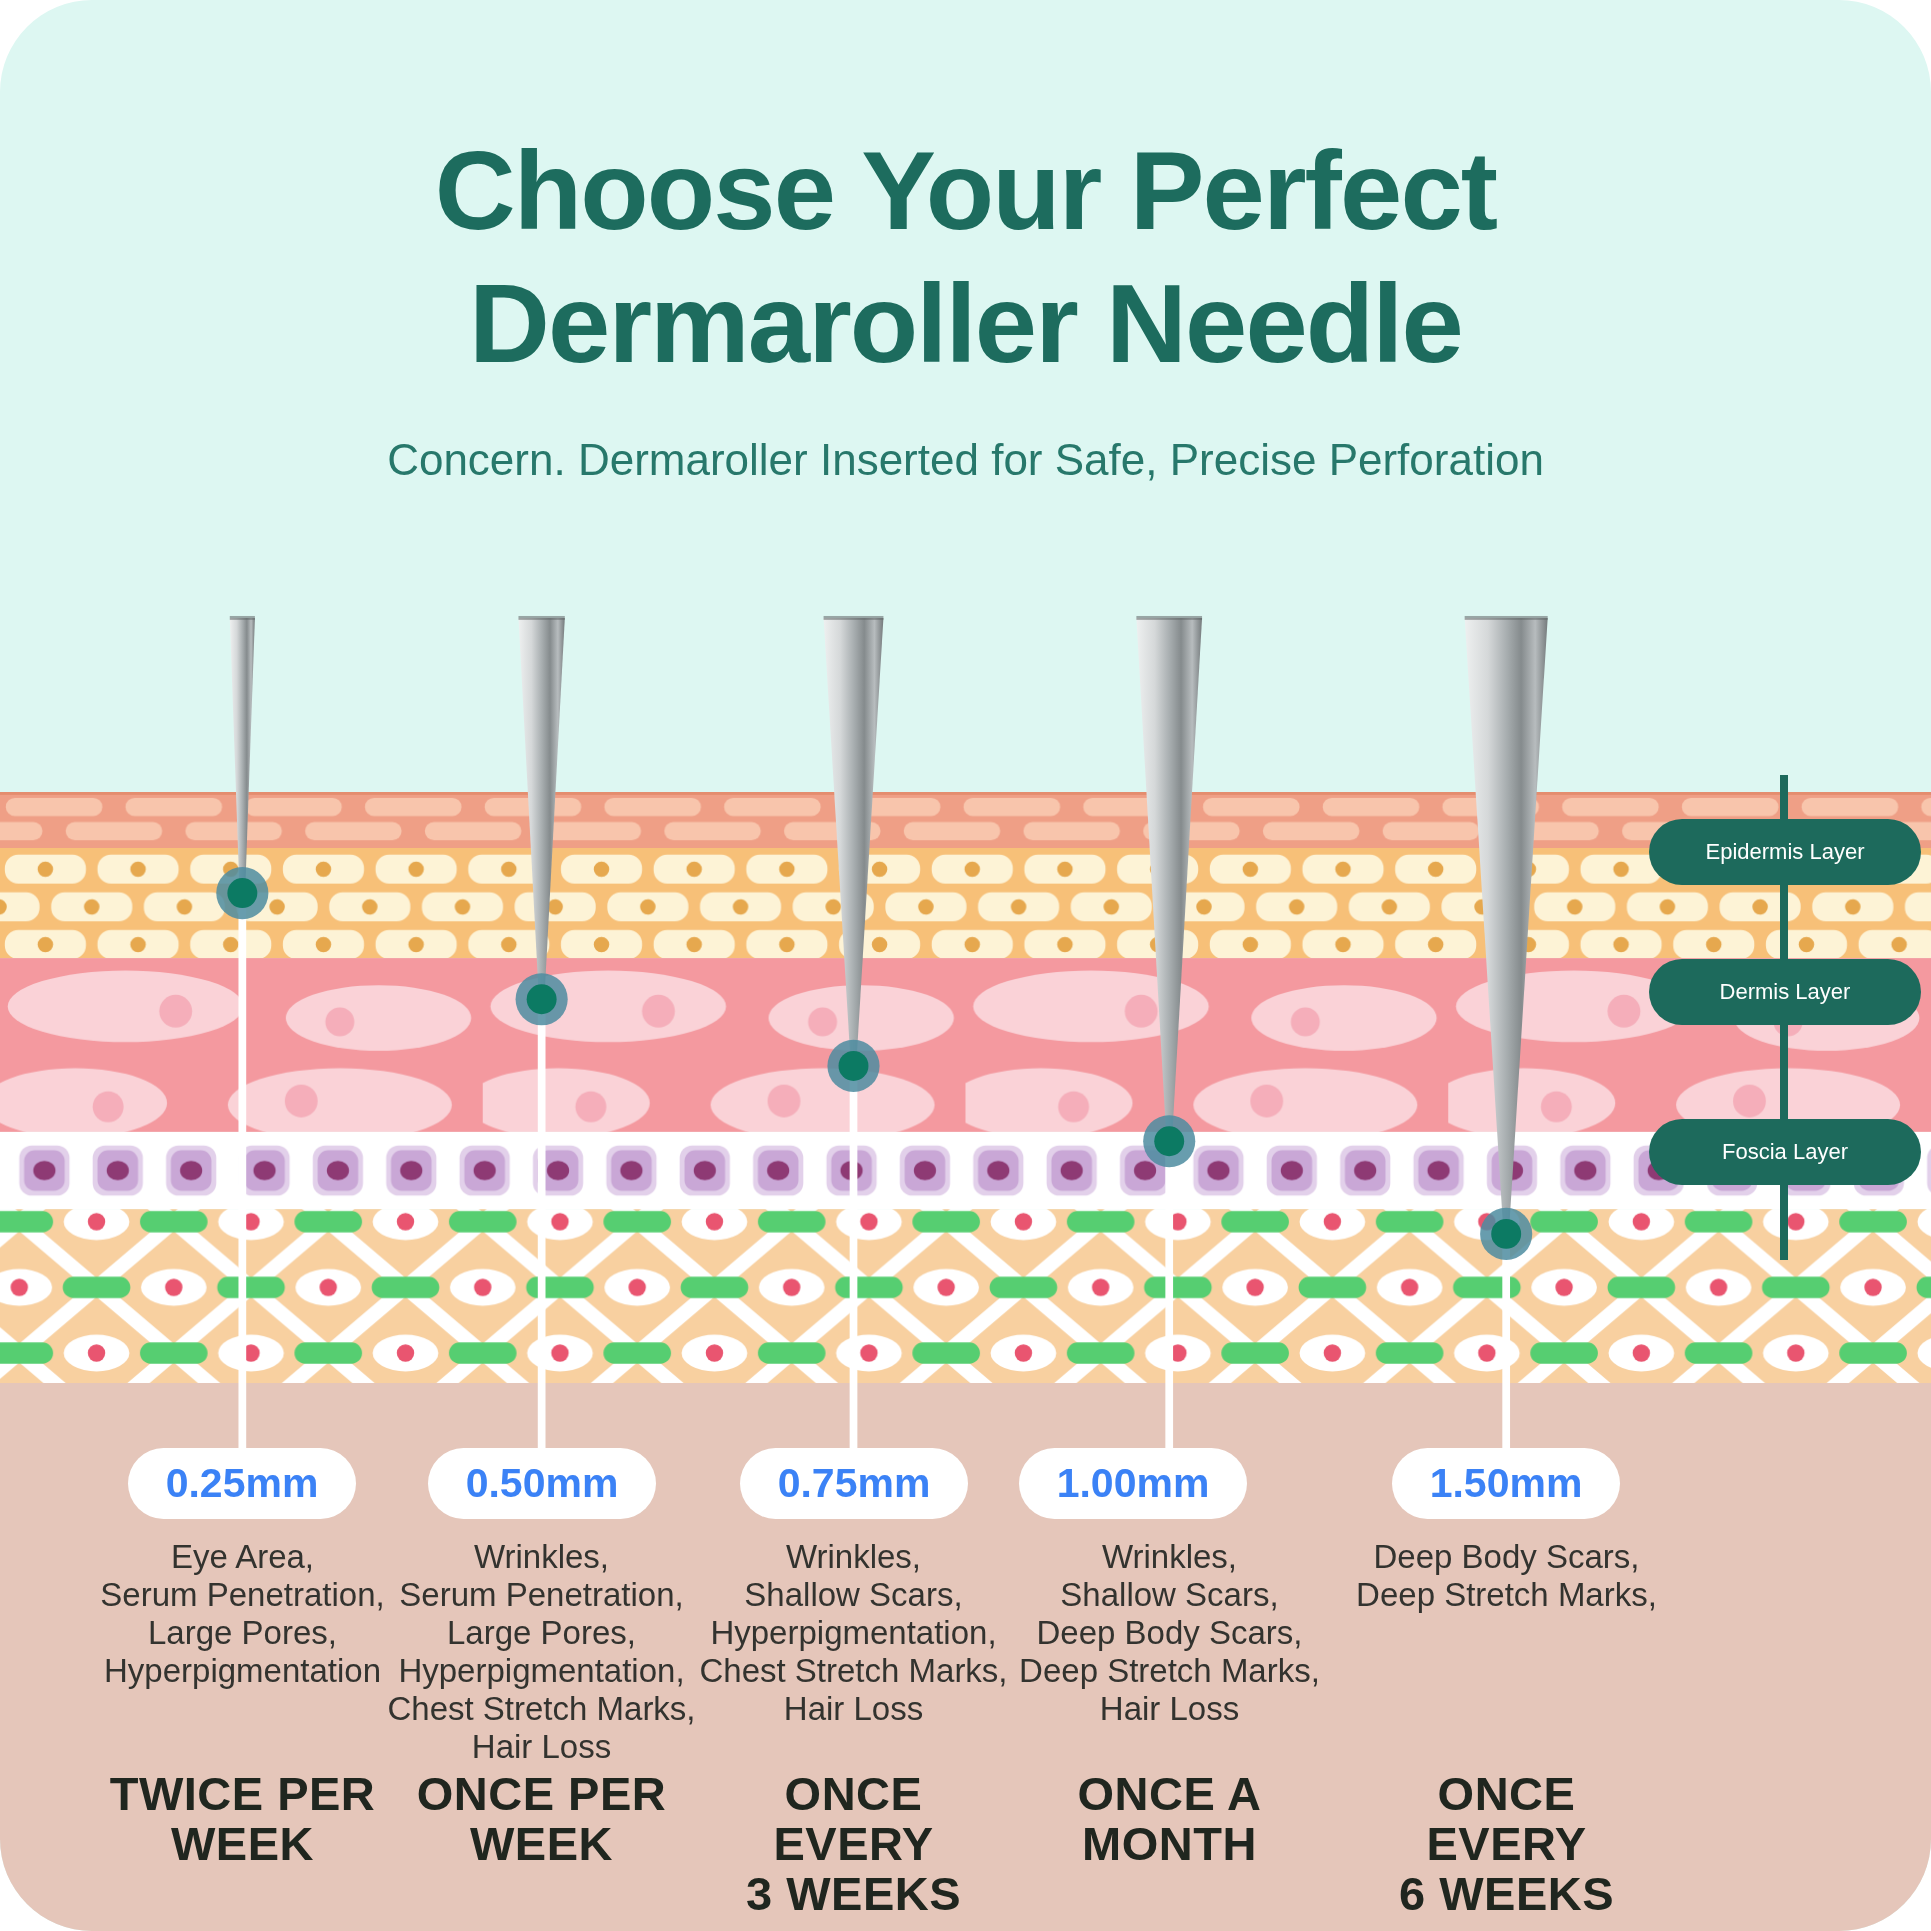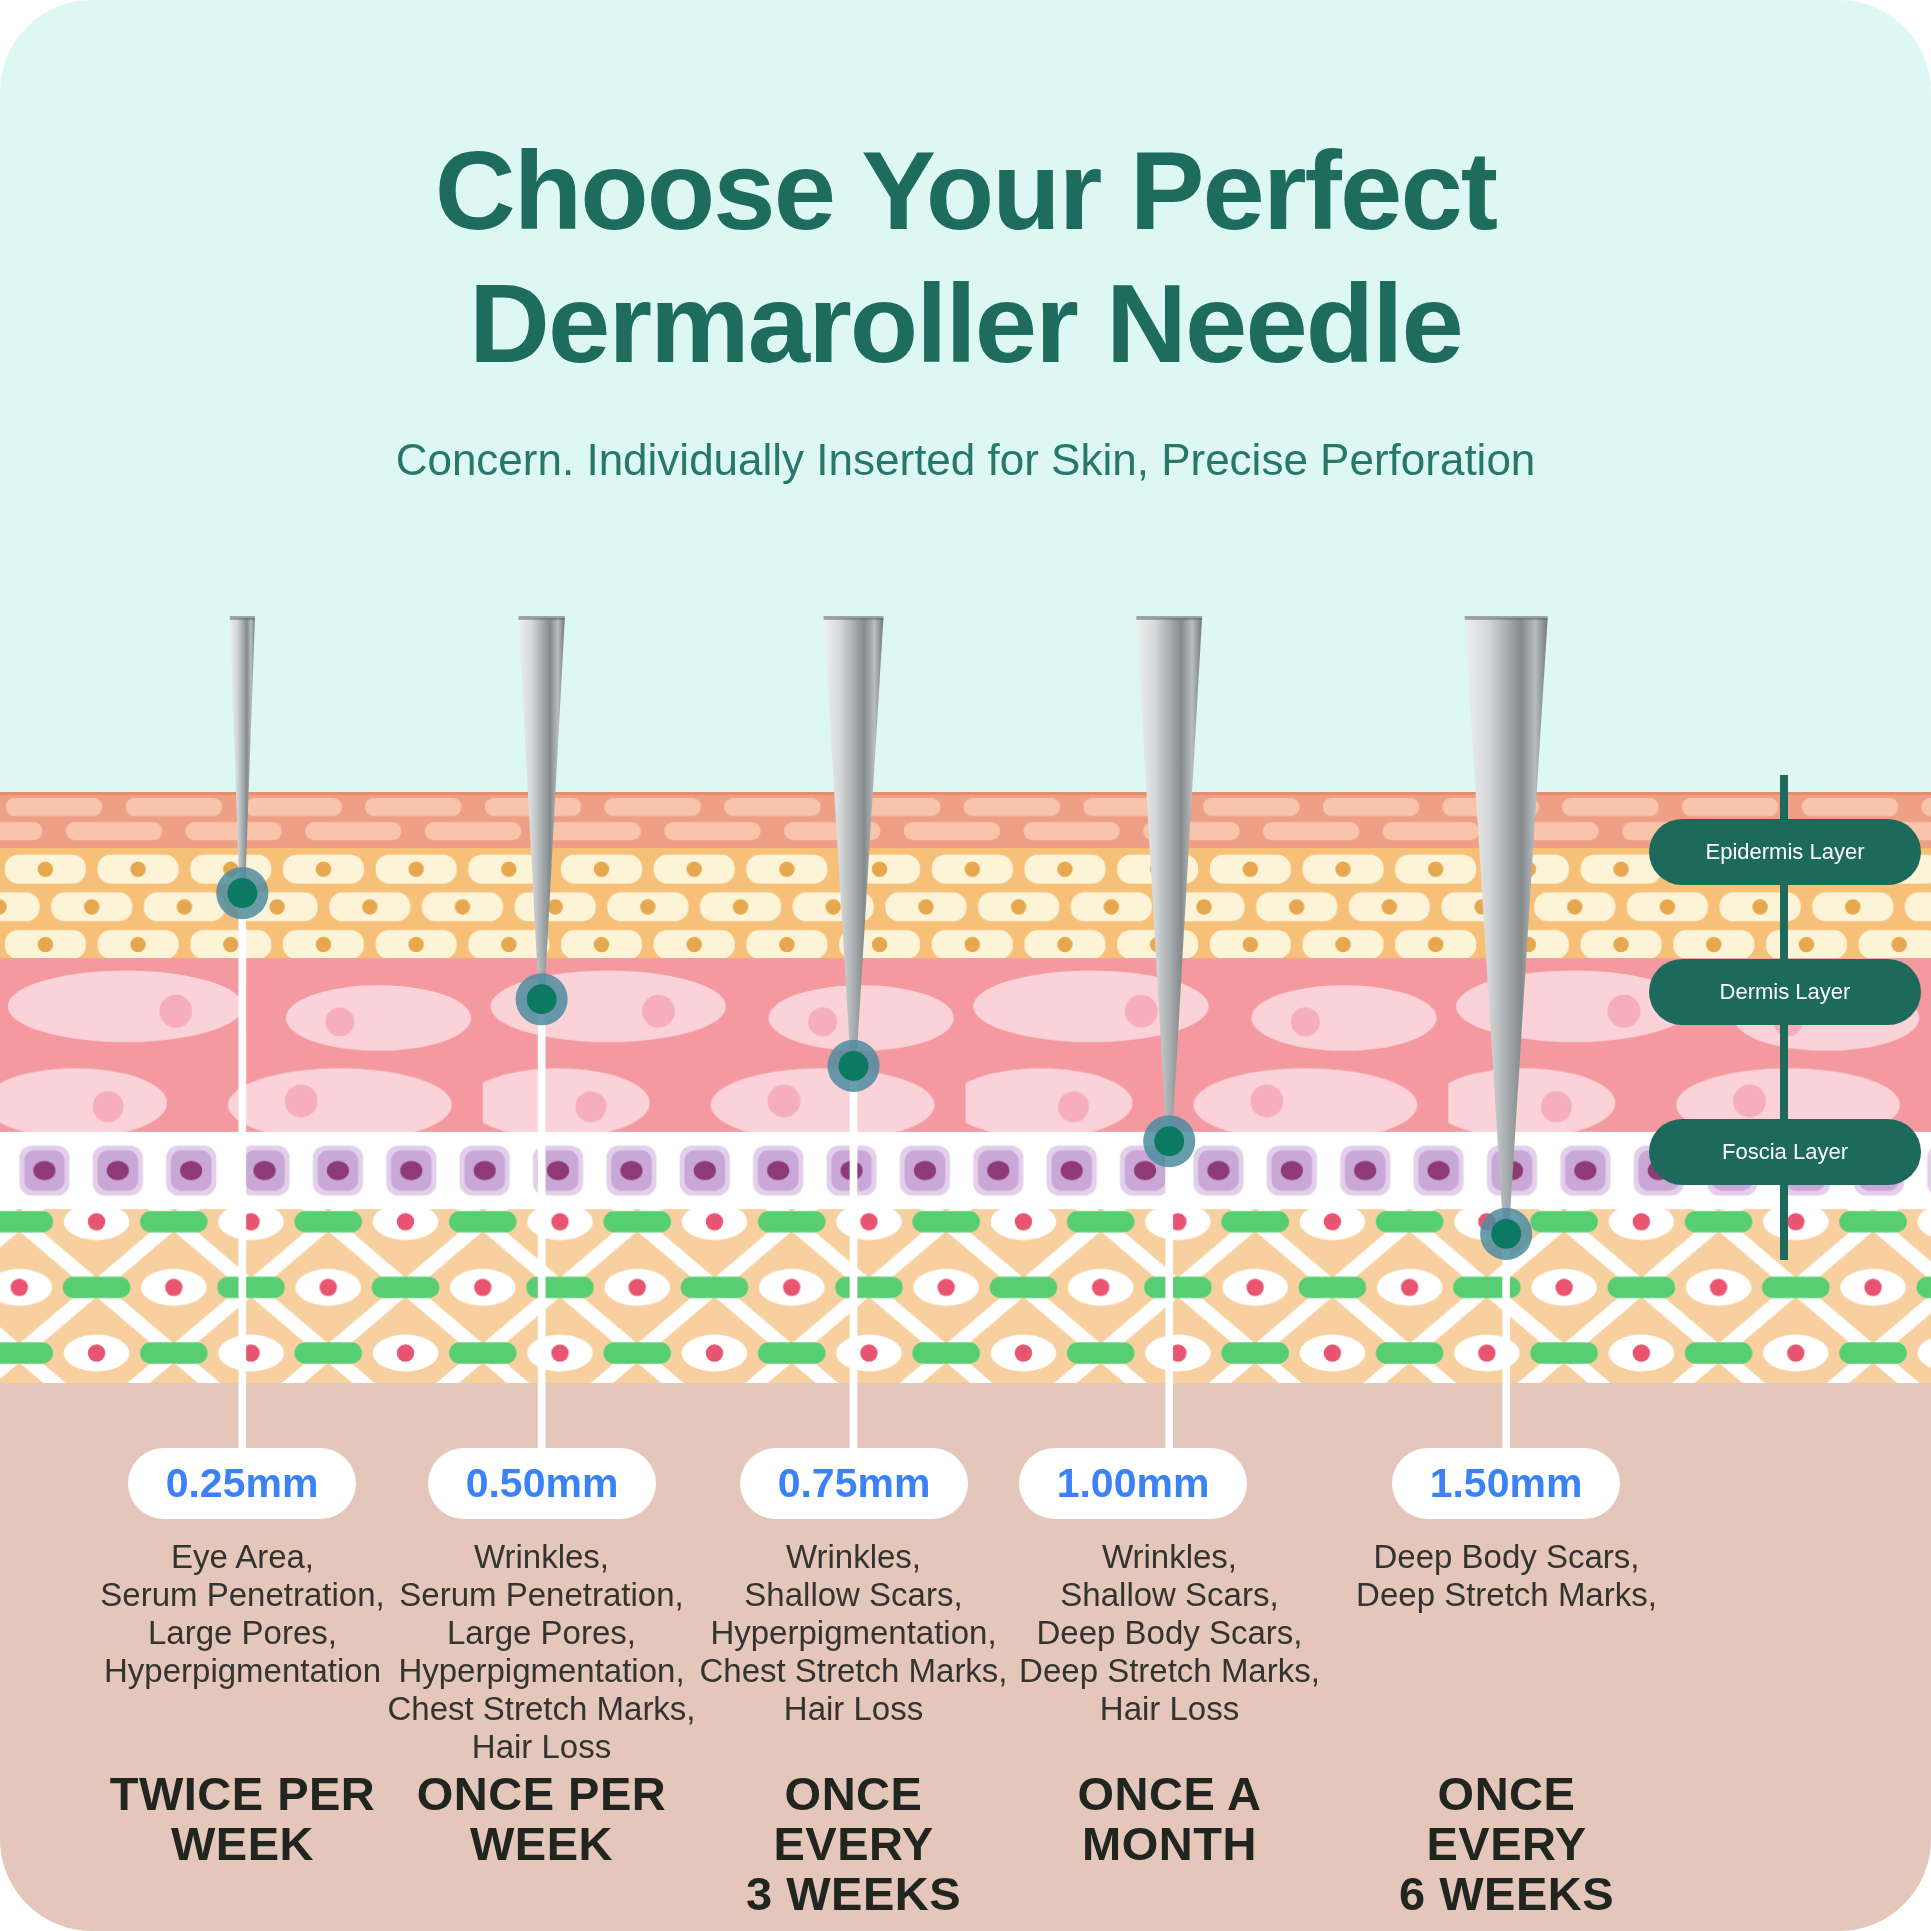--- a/index.html
+++ b/index.html
@@ -34,21 +34,21 @@
 <body>
 
 <div class="card">
 
   <div class="title">
     <div>Choose Your Perfect</div>
     <div>Dermaroller Needle</div>
   </div>
 
   <div class="subtitle">
-    <div>Concern. Individually Inserted for Skin, Precise Perforation</div>
+    <div>Concern. Dermaroller Inserted for Safe, Precise Perforation</div>
   </div>
 
   <svg class="skin" viewBox="0 0 2000 612" preserveAspectRatio="none">
     <defs>
       <pattern id="bricks" width="124" height="54" patternUnits="userSpaceOnUse">
         <rect width="124" height="54" fill="#ef9f86"></rect>
         <rect x="6" y="6" width="100" height="19" rx="9.5" fill="#f8c5ac"></rect>
         <rect x="-56" y="31" width="100" height="19" rx="9.5" fill="#f8c5ac"></rect>
         <rect x="68" y="31" width="100" height="19" rx="9.5" fill="#f8c5ac"></rect>
       </pattern>

